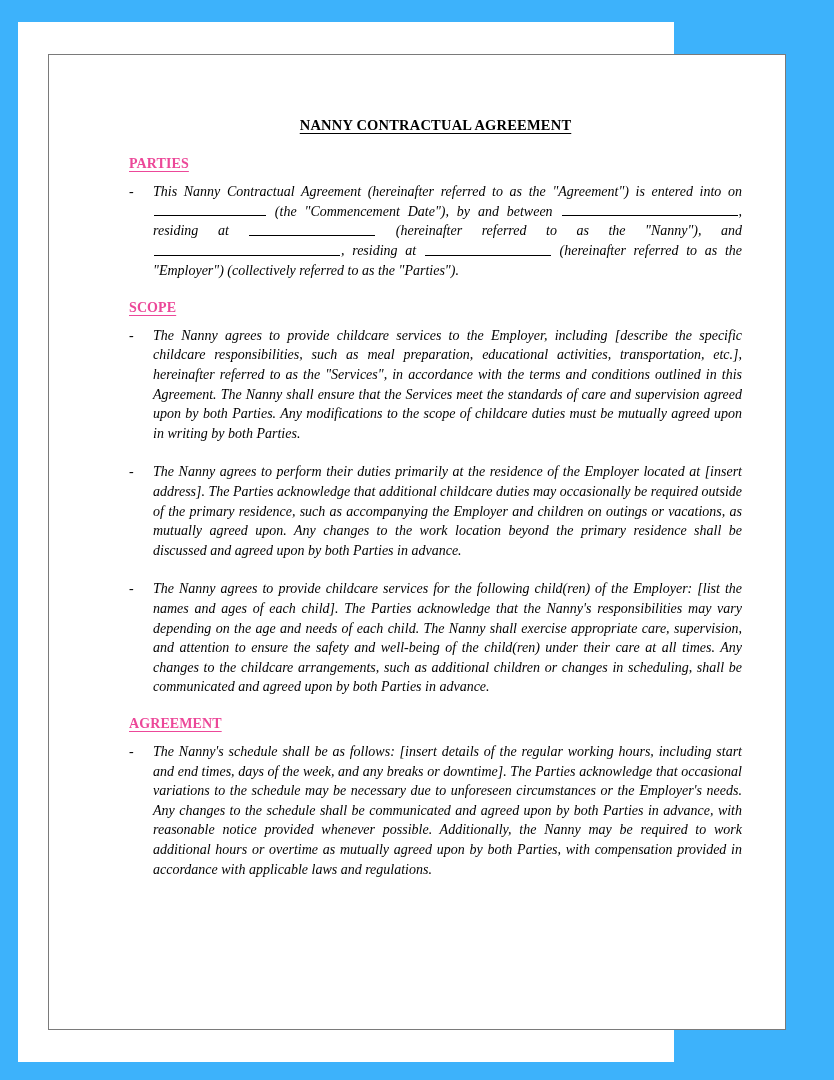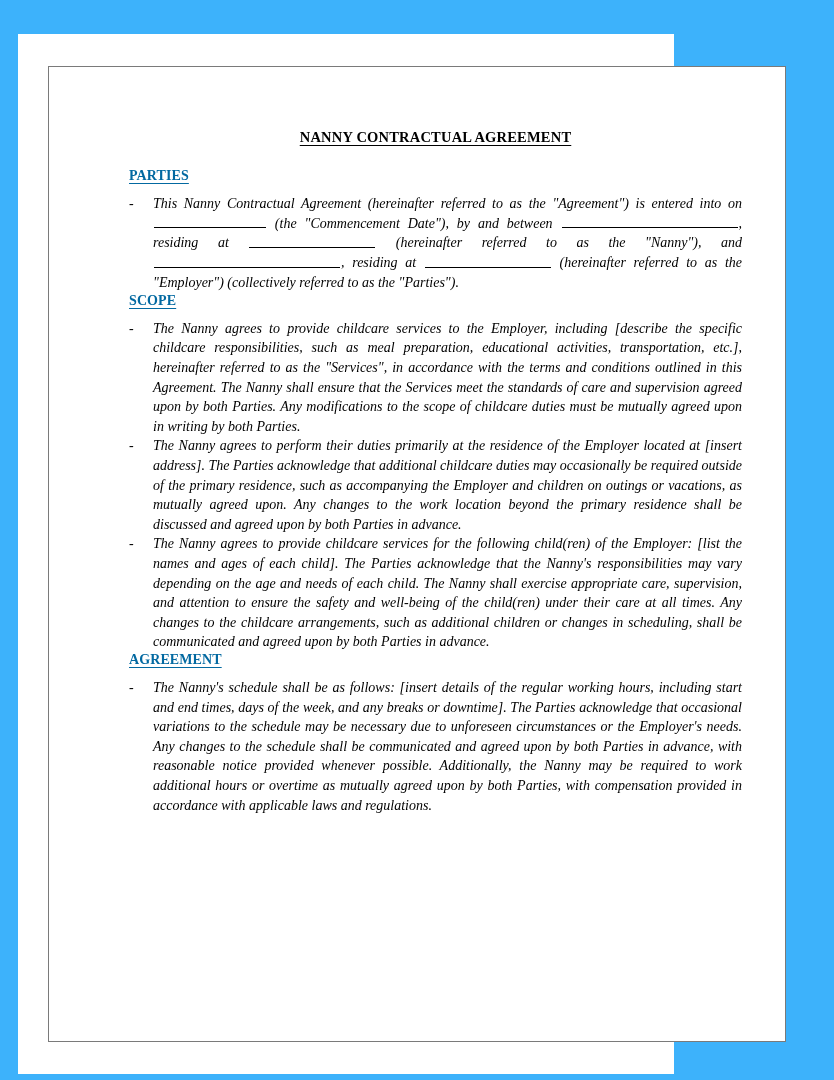--- a/index.html
+++ b/index.html
@@ -9,21 +9,21 @@
   body {
     width: 834px;
     height: 1080px;
     background: #3db2fb;
     font-family: "Liberation Serif", "DejaVu Serif", serif;
     overflow: hidden;
   }
   .page-frame {
     position: absolute;
     left: 18px;
-    top: 34px;
+    top: 22px;
     width: 656px;
     height: 1040px;
     background: #ffffff;
   }
   .doc-border {
     position: absolute;
     left: 30px;
     top: 32px;
     width: 738px;
     height: 976px;
@@ -49,24 +49,25 @@
   }
   .section {
     margin: 0 0 0 0;
   }
   .section-heading {
     font-weight: bold;
     font-size: 14px;
     text-decoration: underline;
     text-underline-offset: 2.5px;
     margin: 0 0 10px 0;
-    color: #0369a1;
+    color: #ec4899;
     letter-spacing: 0.1px;
   }
   .section + .section {
+    margin-top: 19px;
   }
   .clause {
     display: flex;
     font-size: 14px;
     line-height: 19.6px;
     color: #000;
   }
   .clause-marker {
     width: 24px;
     flex: 0 0 24px;

